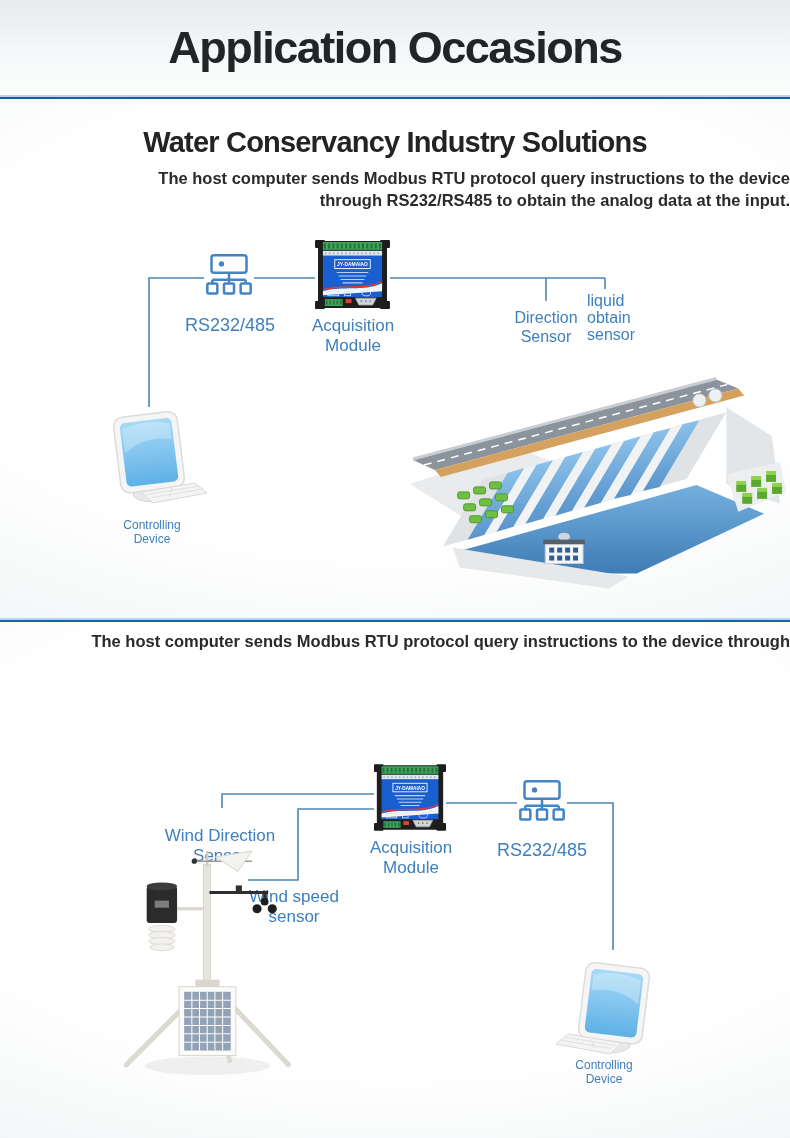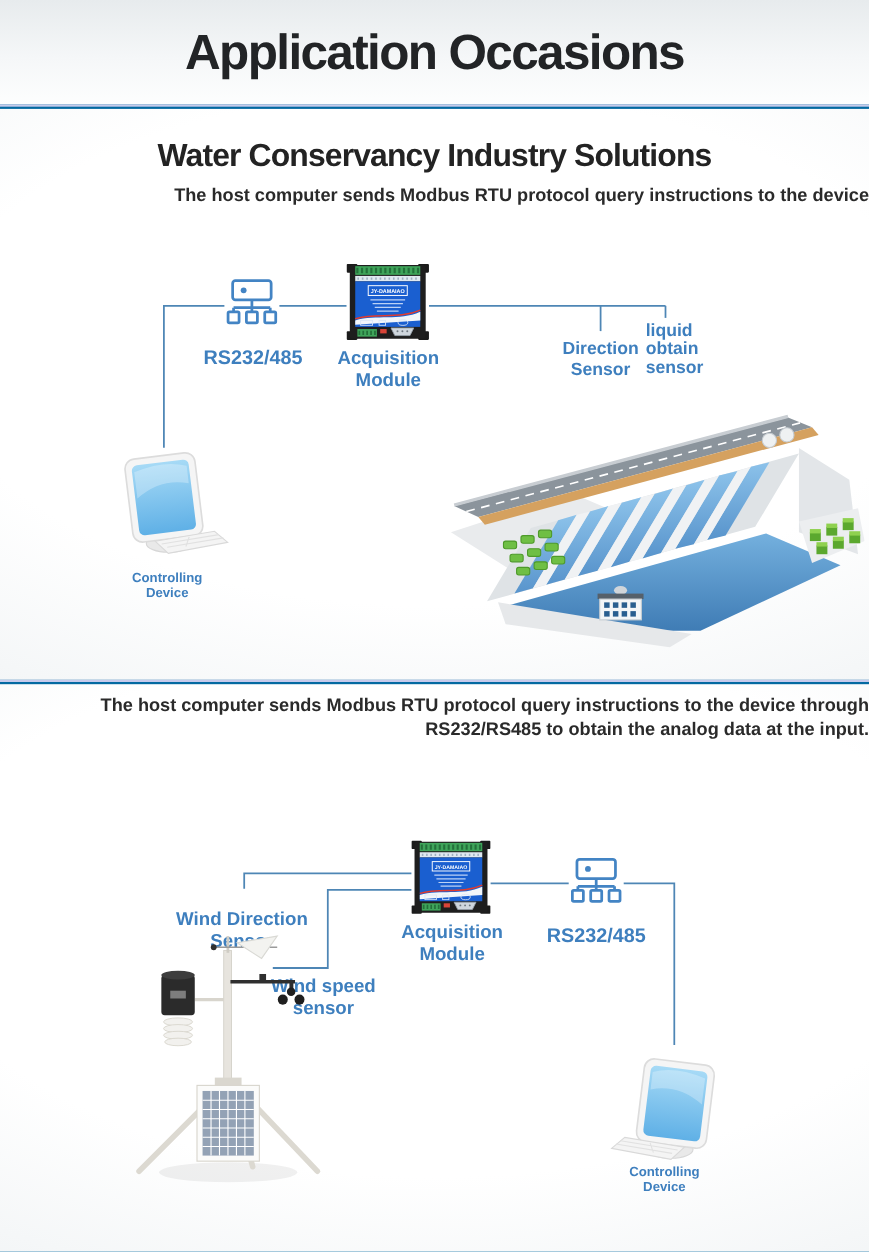--- a/index.html
+++ b/index.html
@@ -37,21 +37,21 @@
   .sec1 .sec-heading { padding-top:27px; }
   .sec2 .sec-heading { padding-top:45px; }
   .sec-sub {
     margin-top:9px; text-align:right; font-size:16.5px; font-weight:600;
     color:#2a2a2a; line-height:1.32;
   }
   
   .abs { position:absolute; }
   .connector { position:absolute; top:0; left:0; pointer-events:none; }
   .lbl {
-    position:absolute; color:#3e7fbe; font-weight:700;
+    position:absolute; color:#3e7fbe; font-weight:400;
     text-align:center; line-height:1.18; font-size:17px;
   }
   .lbl-lg { font-size:12px; line-height:1.15; }
   .lbl-sm { font-size:16px; }
   .lbl-left { text-align:left; line-height:1.05; }
   .mirror { transform:scaleX(-1); }
 </style>
 </head>
 <body>
 
@@ -75,20 +75,21 @@
 <div class="page">
 
   <div class="header">
     <h1 class="main-title">Application Occasions</h1>
   </div>
 
   <div class="section sec1">
     <h2 class="sec-heading">Water Conservancy Industry Solutions</h2>
     <div class="sec-sub">
       <div>The host computer sends Modbus RTU protocol query instructions to the device</div>
+      <div>through RS232/RS485 to obtain the analog data at the input.</div>
     </div>
 
     <svg class="connector" width="790" height="521" viewBox="0 0 790 521">
       <g fill="none" stroke="#4e86b5" stroke-width="1.6">
         <path d="M149 308 L149 179 L204 179"></path>
         <path d="M254 179 L315 179"></path>
         <path d="M390 179 L605 179"></path>
         <path d="M546 179 L546 202"></path>
         <path d="M605 179 L605 190"></path>
       </g>
@@ -254,21 +255,20 @@
 
         <circle cx="303" cy="48" r="6.5" fill="#eef1f2" stroke="#c5cbd0"></circle>
         <circle cx="319" cy="43" r="6.5" fill="#eef1f2" stroke="#c5cbd0"></circle>
       </svg>
     </div>
   </div>
 
   <div class="section sec2">
     <div class="sec-sub">
       <div>The host computer sends Modbus RTU protocol query instructions to the device through</div>
-      <div>RS232/RS485 to obtain the analog data at the input.</div>
     </div>
 
     <svg class="connector" width="790" height="516" viewBox="0 0 790 516">
       <g fill="none" stroke="#4e86b5" stroke-width="1.6">
         <path d="M222 186 L222 172 L374 172"></path>
         <path d="M374 187 L298 187 L298 258 L248 258"></path>
         <path d="M446 181 L517 181"></path>
         <path d="M567 181 L613 181 L613 328"></path>
       </g>
     </svg>

